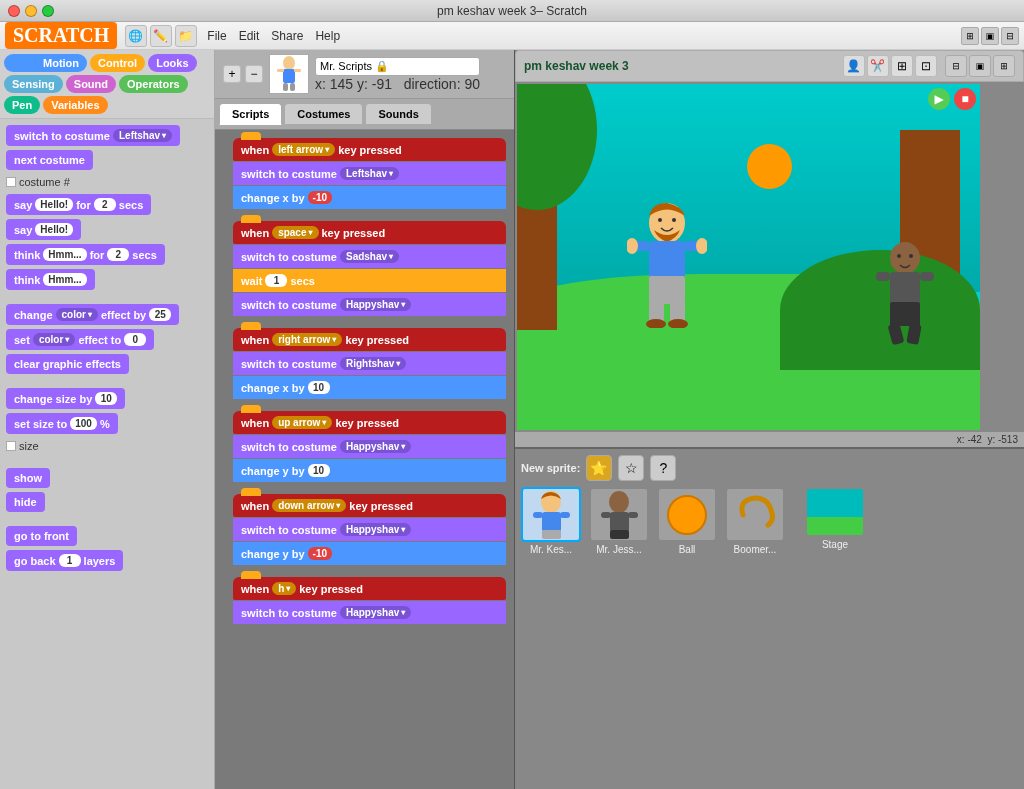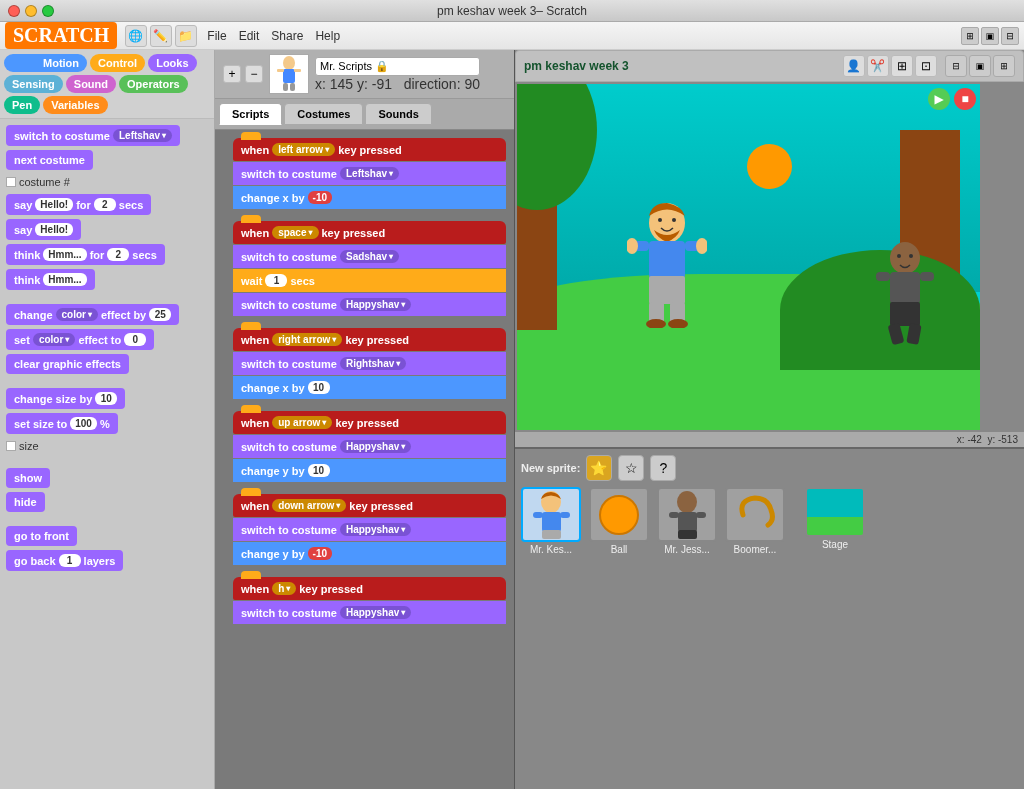--- a/index.html
+++ b/index.html
@@ -445,40 +445,40 @@
               <rect x="4" y="22" width="10" height="6" rx="3" fill="#4488ee"></rect>
               <rect x="31" y="22" width="10" height="6" rx="3" fill="#4488ee"></rect>
               <rect x="13" y="40" width="19" height="9" rx="2" fill="#aaa"></rect>
             </svg>
           </div>
           <span class="sprite-label">Mr. Kes...</span>
         </div>
 
         <div class="sprite-item">
           <div class="sprite-box">
-            <div style="width:40px;height:40px;background:#ff9900;border-radius:50%;margin:auto;margin-top:6px;border:2px solid #cc7700;"></div>
-          </div>
-          <span class="sprite-label">Ball</span>
-        </div>
-
-        <div class="sprite-item">
-          <div class="sprite-box">
             <svg width="45" height="50" viewBox="0 0 45 50">
               <ellipse cx="22" cy="12" rx="10" ry="11" fill="#8B6340"></ellipse>
               <rect x="13" y="22" width="19" height="20" rx="3" fill="#555"></rect>
               <rect x="4" y="22" width="10" height="6" rx="3" fill="#555"></rect>
               <rect x="31" y="22" width="10" height="6" rx="3" fill="#555"></rect>
               <rect x="13" y="40" width="19" height="9" rx="2" fill="#333"></rect>
             </svg>
           </div>
           <span class="sprite-label">Mr. Jess...</span>
         </div>
 
         <div class="sprite-item">
           <div class="sprite-box">
+            <div style="width:40px;height:40px;background:#ff9900;border-radius:50%;margin:auto;margin-top:6px;border:2px solid #cc7700;"></div>
+          </div>
+          <span class="sprite-label">Ball</span>
+        </div>
+
+        <div class="sprite-item">
+          <div class="sprite-box">
             <svg width="45" height="50" viewBox="0 0 45 50">
               <path d="M10 25 Q5 10 22 8 Q35 8 38 20 Q42 30 35 35" stroke="#cc8800" stroke-width="5" fill="none" stroke-linecap="round"></path>
             </svg>
           </div>
           <span class="sprite-label">Boomer...</span>
         </div>
 
         <div style="display:flex;flex-direction:column;align-items:center;gap:2px;cursor:pointer;margin-left:12px;">
           <div class="stage-box">
             <div style="width:100%;height:100%;background:linear-gradient(to bottom, #00bbbb 60%, #44cc44 60%);"></div>

